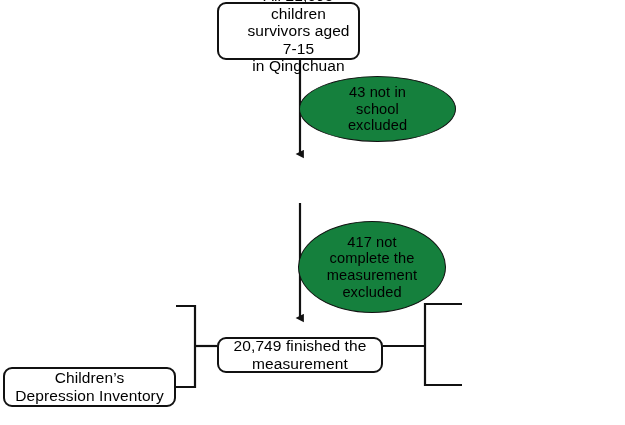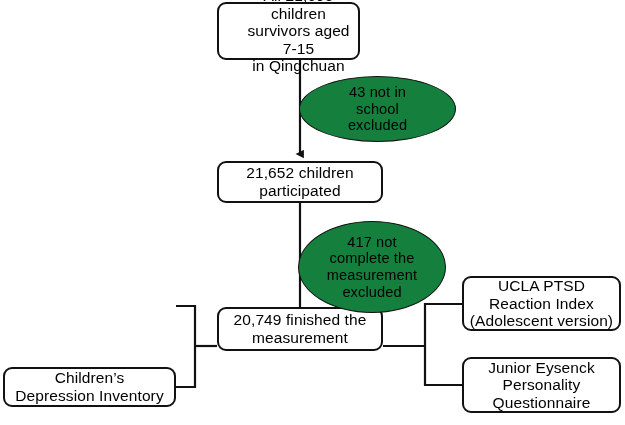--- a/index.html
+++ b/index.html
@@ -51,21 +51,21 @@
     font-size: 14.6px;
     background: #15803d;
     z-index: 3;
   }
 
   
   #node-total        { left: 217px; top: 2px;   width: 143px; height: 58px; padding-left: 20px; }
   #node-excluded-1   { left: 299px; top: 76px;  width: 157px; height: 66px; }
   #node-participated { left: 217px; top: 161px; width: 166px; height: 42px; }
   #node-excluded-2   { left: 298px; top: 221px; width: 148px; height: 92px; }
-  #node-finished     { left: 217px; top: 307px; width: 166px; height: 44px; text-align: center; }
+  #node-finished     { left: 217px; top: 337px; width: 166px; height: 36px; text-align: center; }
   #node-mees         { left: 3px;   top: 286px; width: 173px; height: 40px; }
   #node-cdi          { left: 3px;   top: 367px; width: 173px; height: 40px; }
   #node-ucla         { left: 462px; top: 276px; width: 159px; height: 55px; }
   #node-jepq         { left: 462px; top: 357px; width: 159px; height: 56px; }
 </style>
 </head>
 <body>
 
 <div id="canvas">
 
@@ -96,48 +96,34 @@
 survivors aged 7-15
 in Qingchuan</span>
   </div>
 
   <div class="node ellipse" id="node-excluded-1">
     <span class="txt">43 not in
 school
 excluded</span>
   </div>
 
-  <div class="node box" id="node-participated">
-    <span class="txt">21,652 children
-participated</span>
-  </div>
 
   <div class="node ellipse" id="node-excluded-2">
     <span class="txt">417 not
 complete the
 measurement
 excluded</span>
   </div>
 
   <div class="node box" id="node-finished">
     <span class="txt">20,749 finished the
 measurement</span>
   </div>
 
 
   <div class="node box" id="node-cdi">
     <span class="txt">Children’s
 Depression Inventory</span>
   </div>
 
-  <div class="node box" id="node-ucla">
-    <span class="txt">UCLA PTSD
-Reaction Index
-(Adolescent version)</span>
-  </div>
 
-  <div class="node box" id="node-jepq">
-    <span class="txt">Junior Eysenck
-Personality
-Questionnaire</span>
-  </div>
 
 </div>
 
 </body></html>

